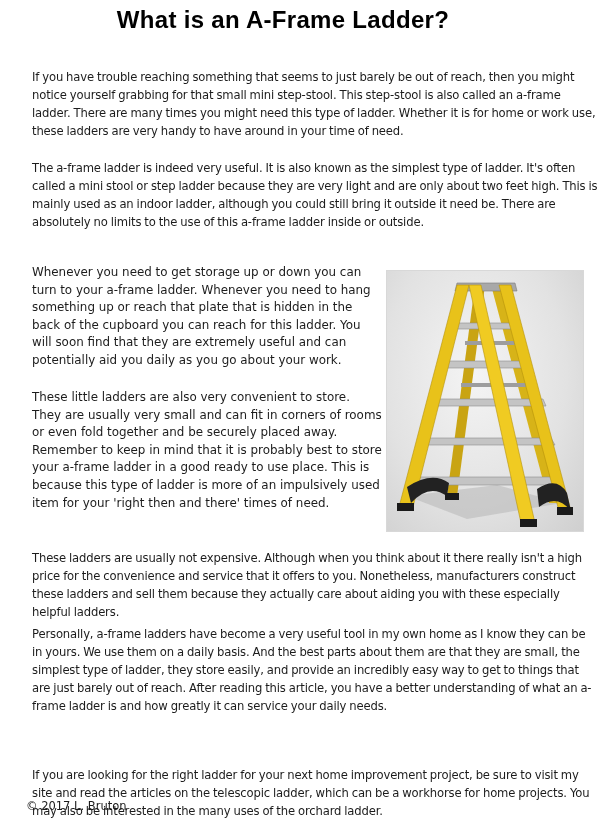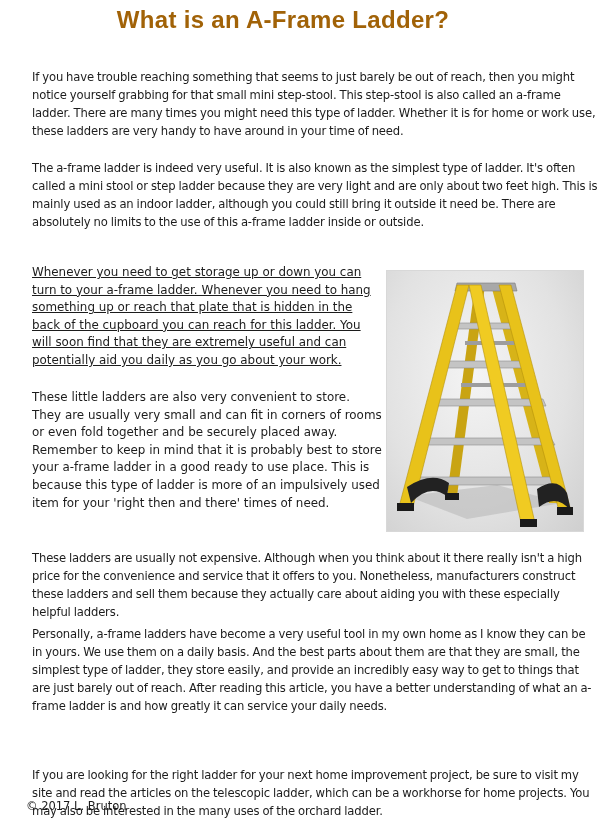--- a/index.html
+++ b/index.html
@@ -1,21 +1,21 @@
 <!DOCTYPE html>
 <html><head>
 <meta charset="utf-8">
 <style>
   * { margin:0; padding:0; box-sizing:border-box; }
   html, body { width:612px; height:828px; background:#ffffff; overflow:hidden; }
   body { position:relative; font-family:"DejaVu Sans", sans-serif; color:#1a1a1a; }
   .title {
     position:absolute; left:0; top:6px; width:566px; text-align:center;
     font-family:"Liberation Sans", sans-serif; font-weight:bold; font-size:24px;
-    letter-spacing:0.3px; color:#a16207;
+    letter-spacing:0.3px; color:#000000;
   }
   .para {
     position:absolute; left:32px; width:566px;
     font-size:11.6px; line-height:18px; color:#1c1c1c; letter-spacing:-0.15px;
     word-spacing:-0.5px;
   }
   .para.narrow { width:350px; font-size:11.9px; line-height:17.6px; word-spacing:0px; letter-spacing:0; }
   .photo {
     position:absolute; left:386px; top:270px; width:198px; height:262px;
     border:1px solid #d8d8d8;
@@ -27,21 +27,21 @@
     position:absolute; left:26px; top:799px; font-size:11.5px; color:#1c1c1c;
   }
 </style>
 </head>
 <body>
 
 <h1 class="title">What is an A-Frame Ladder?</h1>
 
 <p class="para" style="top:68px;">If you have trouble reaching something that seems to just barely be out of reach, then you might notice yourself grabbing for that small mini step-stool. This step-stool is also called an a-frame ladder. There are many times you might need this type of ladder. Whether it is for home or work use, these ladders are very handy to have around in your time of need.</p>
 <p class="para" style="top:159px;">The a-frame ladder is indeed very useful. It is also known as the simplest type of ladder. It's often called a mini stool or step ladder because they are very light and are only about two feet high. This is mainly used as an indoor ladder, although you could still bring it outside it need be. There are absolutely no limits to the use of this a-frame ladder inside or outside.</p>
-<p class="para narrow" style="top:264px;text-decoration:underline;">Whenever you need to get storage up or down you can turn to your a-frame ladder. Whenever you need to hang something up or reach that plate that is hidden in the back of the cupboard you can reach for this ladder. You will soon find that they are extremely useful and can potentially aid you daily as you go about your work.</p>
+<p class="para narrow" style="top:264px;">Whenever you need to get storage up or down you can turn to your a-frame ladder. Whenever you need to hang something up or reach that plate that is hidden in the back of the cupboard you can reach for this ladder. You will soon find that they are extremely useful and can potentially aid you daily as you go about your work.</p>
 <p class="para narrow" style="top:389px;">These little ladders are also very convenient to store. They are usually very small and can fit in corners of rooms or even fold together and be securely placed away. Remember to keep in mind that it is probably best to store your a-frame ladder in a good ready to use place. This is because this type of ladder is more of an impulsively used item for your 'right then and there' times of need.</p>
 
 <div class="photo">
   <svg width="198" height="262" viewBox="0 0 198 262">
 
     <polygon points="20,225 110,214 175,232 80,248" fill="#b7b7b7" opacity="0.55"></polygon>
 
     <polygon points="88,14 98,14 70,225 60,225" fill="#c9a413"></polygon>
     <polygon points="104,14 113,14 172,232 162,232" fill="#d7b318"></polygon>
 

